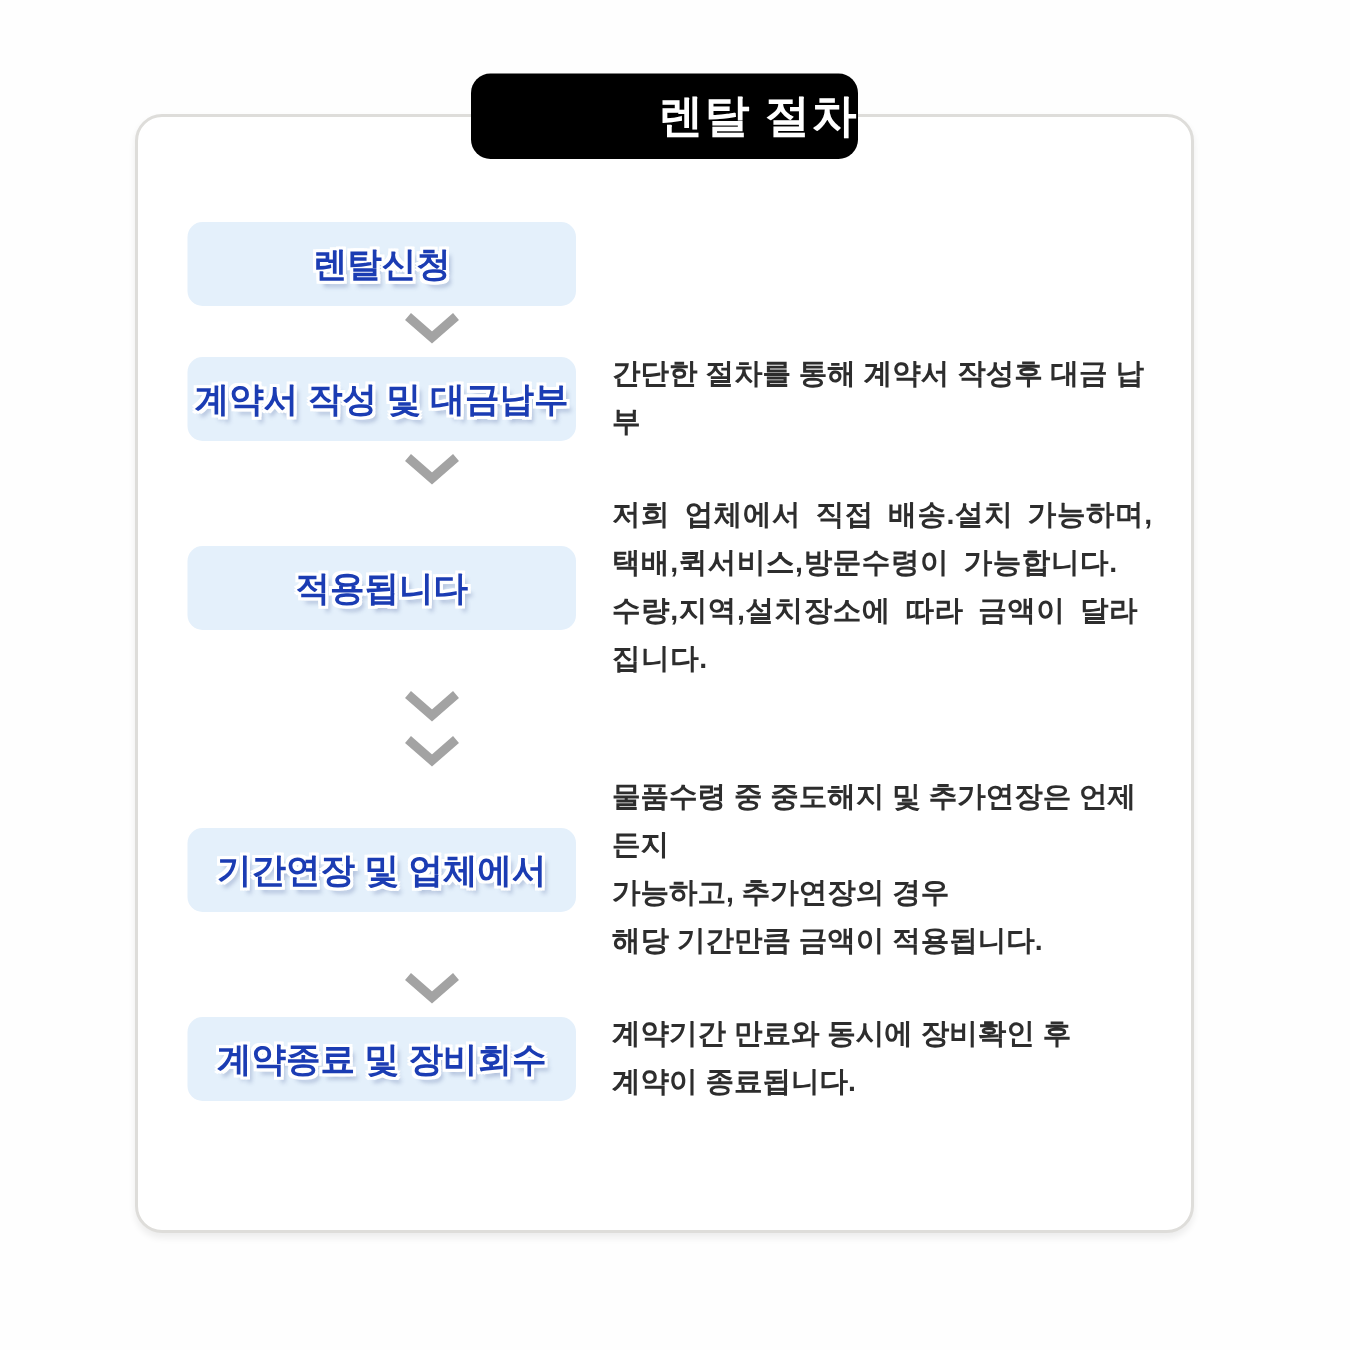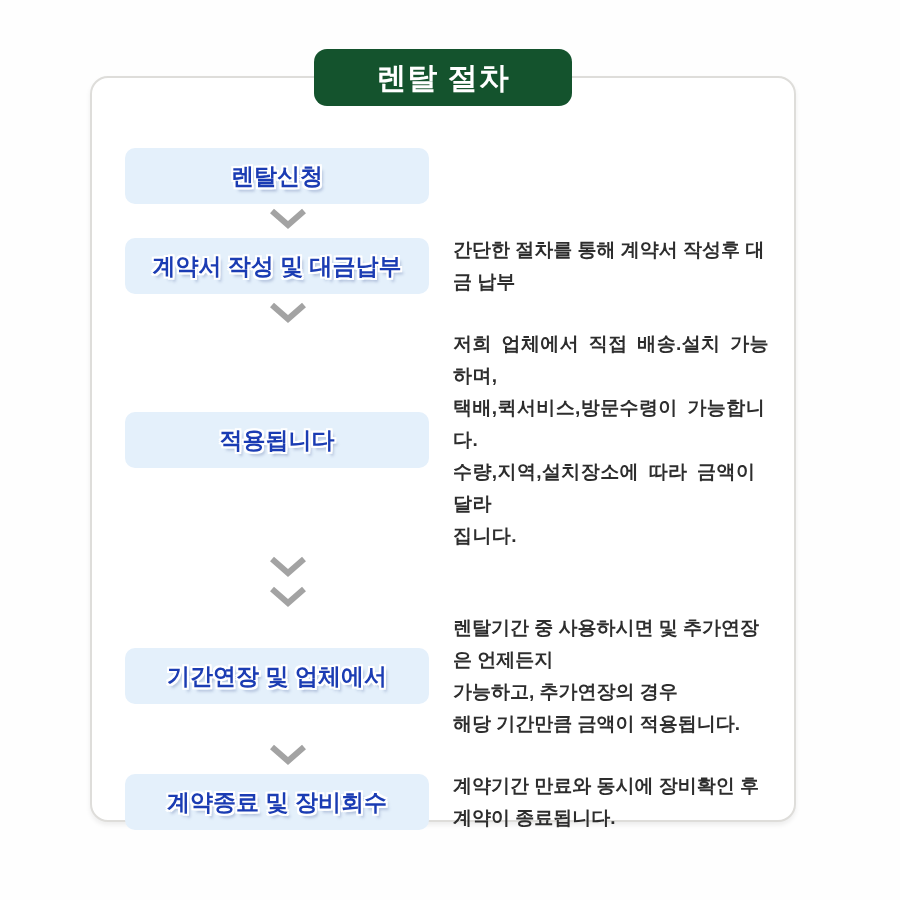--- a/index.html
+++ b/index.html
@@ -28,44 +28,44 @@
     box-shadow: 0 3px 5px rgba(0,0,0,0.07);
     box-sizing: border-box;
   }
   .title-badge {
     position: absolute;
     left: 50%;
     top: -29px;
     transform: translateX(-50%);
     width: 258px;
     height: 57px;
-    background: #14532d;
+    background: #000000;
     border-radius: 13px;
     color: #ffffff;
     font-size: 30px;
     font-weight: bold;
     line-height: 57px;
-    text-align: center;
+    text-align: right;
     letter-spacing: 1px;
   }
   .steps {
     position: absolute;
     left: 0;
     top: 0;
     width: 100%;
     padding: 70px 18px 0 33px;
     box-sizing: border-box;
   }
   .step-row {
     display: flex;
     align-items: center;
   }
   .step-box {
     flex: none;
-    width: 304px;
+    width: 259px;
     min-height: 56px;
     background: #e4f0fb;
     border-radius: 10px;
     display: flex;
     align-items: center;
     justify-content: center;
   }
   .step-label {
     color: #1b3cb3;
     font-size: 23px;
@@ -160,21 +160,21 @@
       <div class="arrow-row">
         <svg width="40" height="22" viewBox="0 0 40 22">
           <polyline points="4,3 20,17 36,3" fill="none" stroke="#a3a3a3" stroke-width="6" stroke-linecap="butt" stroke-linejoin="miter"></polyline>
         </svg>
       </div>
 
       <div class="step-row">
         <div class="step-box">
           <span class="step-label">기간연장 및 업체에서</span>
         </div>
-        <div class="step-desc">렌탈기간 중 사용하시면 및 추가연장은 언제든지
+        <div class="step-desc">물품수령 중 중도해지 및 추가연장은 언제든지
 가능하고, 추가연장의 경우
 해당 기간만큼 금액이 적용됩니다.</div>
       </div>
 
       <div class="arrow-row">
         <svg width="40" height="22" viewBox="0 0 40 22">
           <polyline points="4,3 20,17 36,3" fill="none" stroke="#a3a3a3" stroke-width="6" stroke-linecap="butt" stroke-linejoin="miter"></polyline>
         </svg>
       </div>
 

